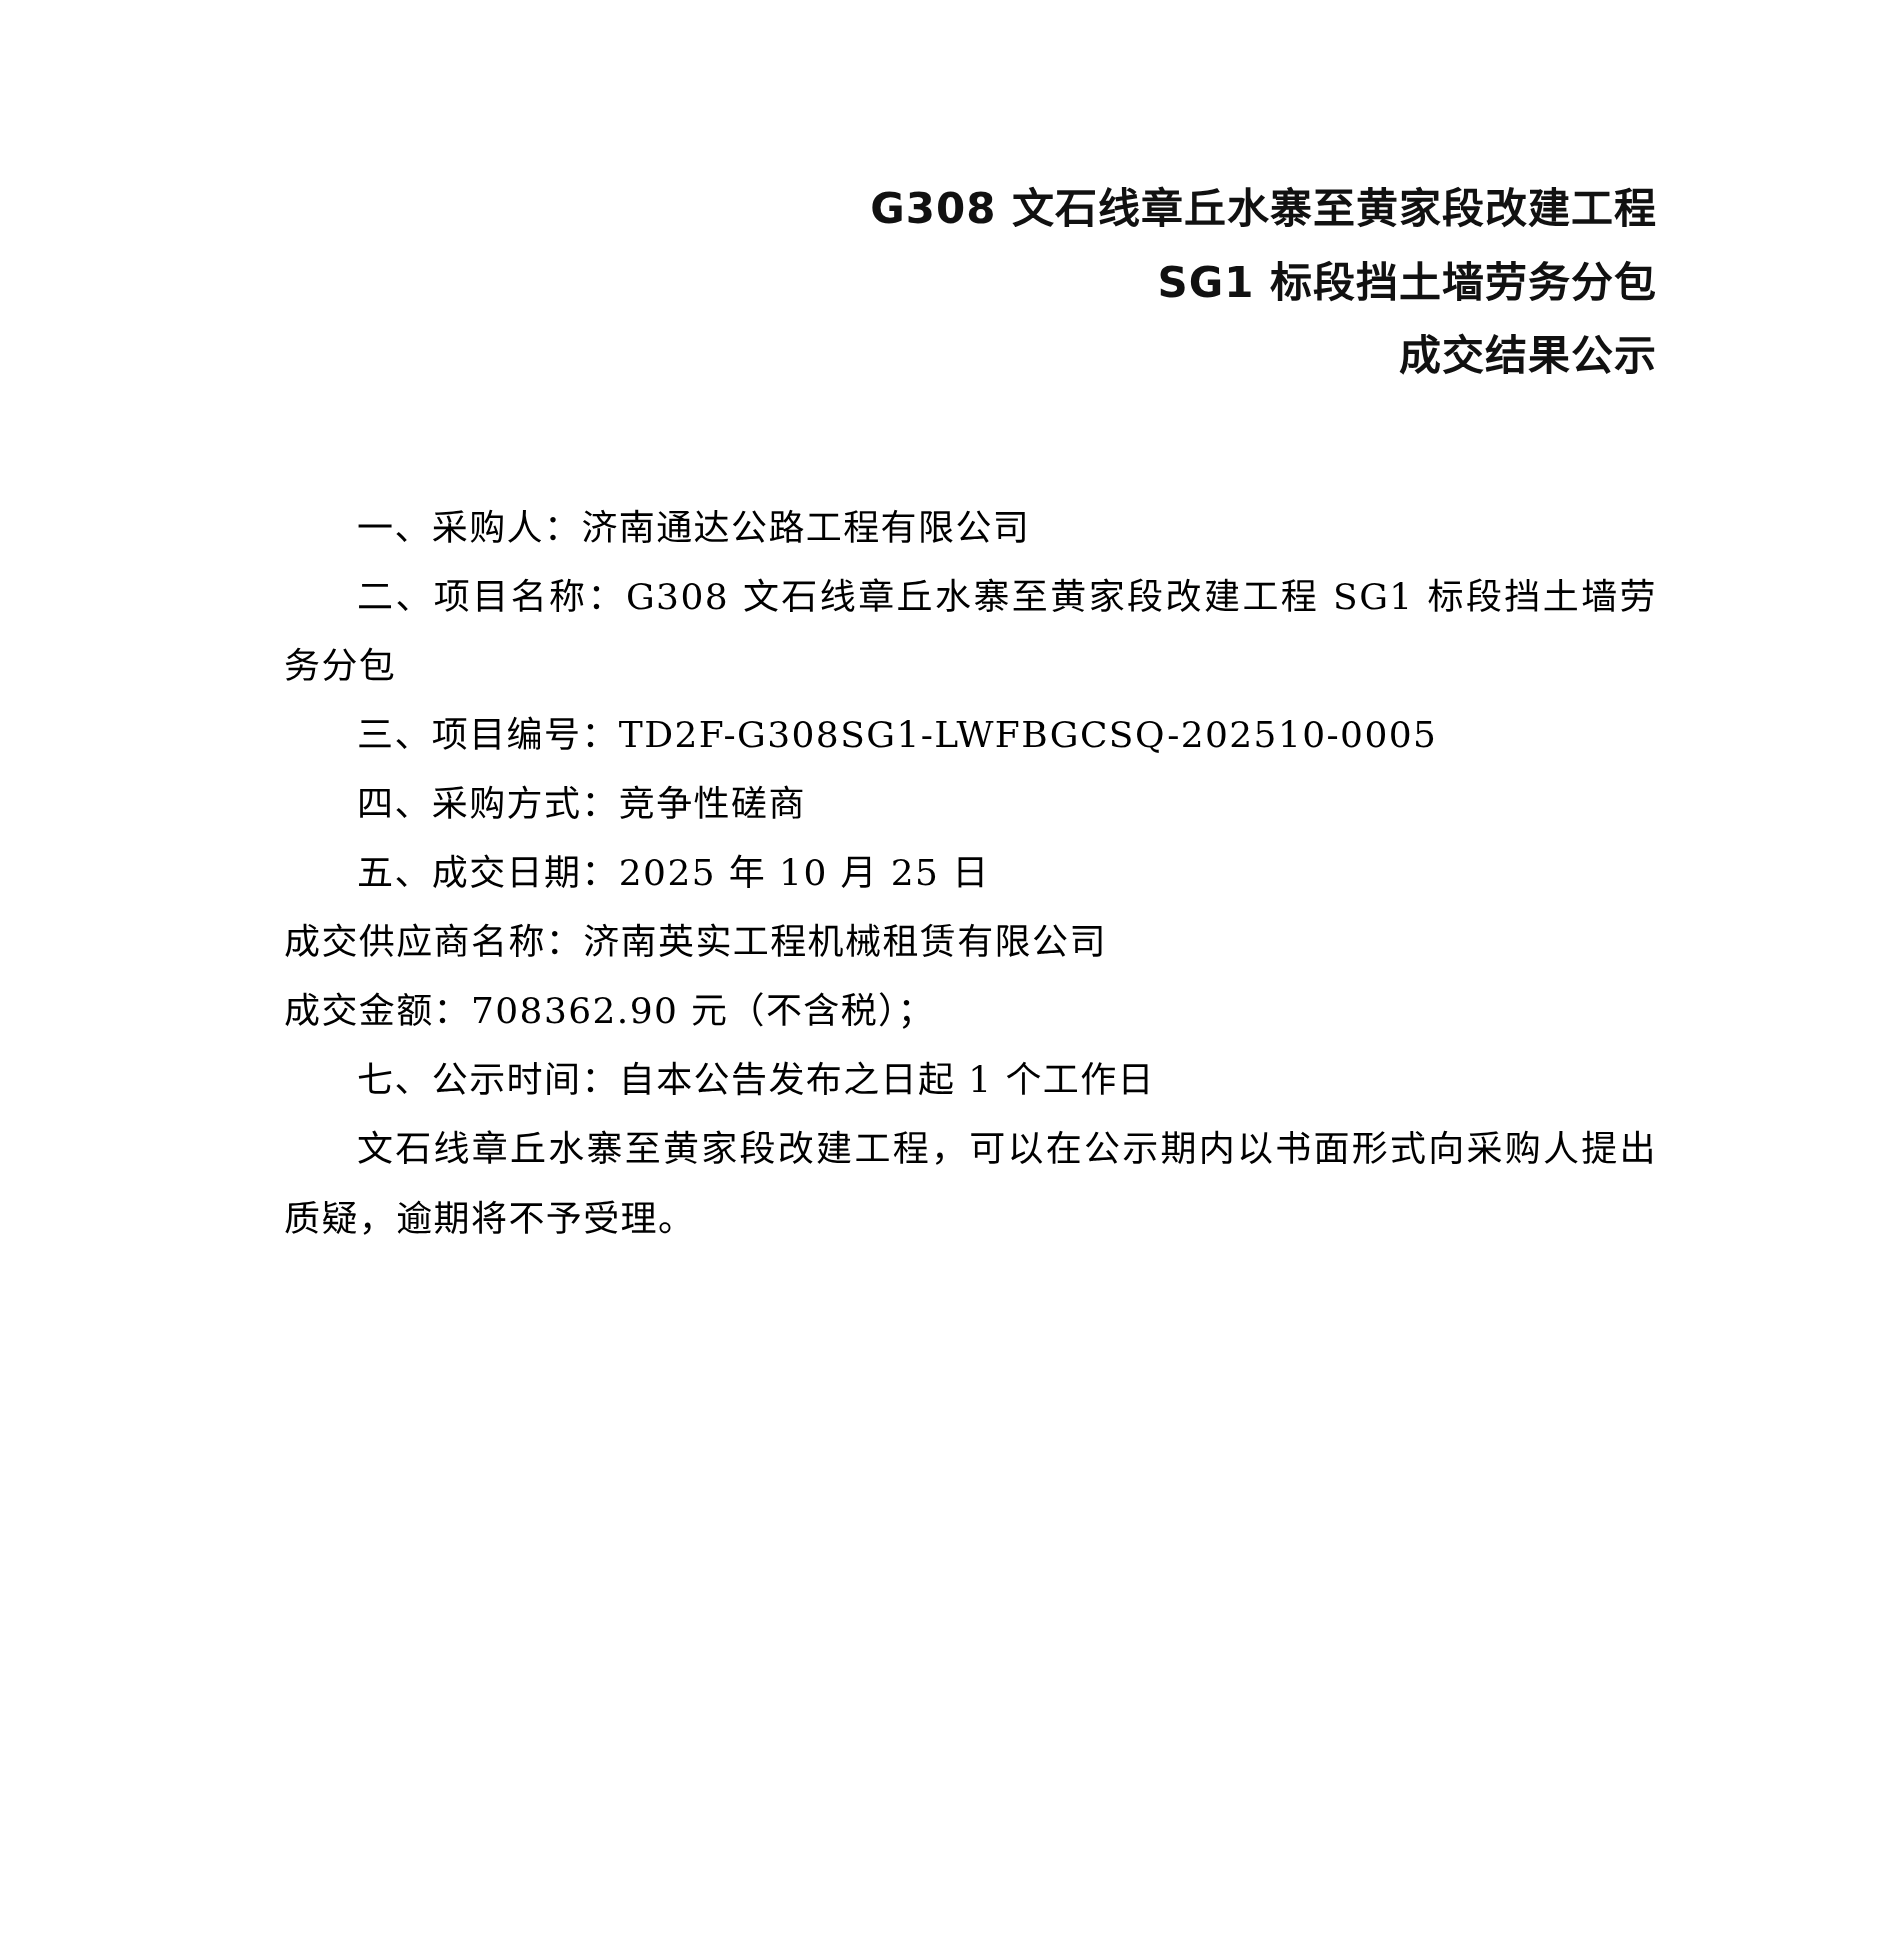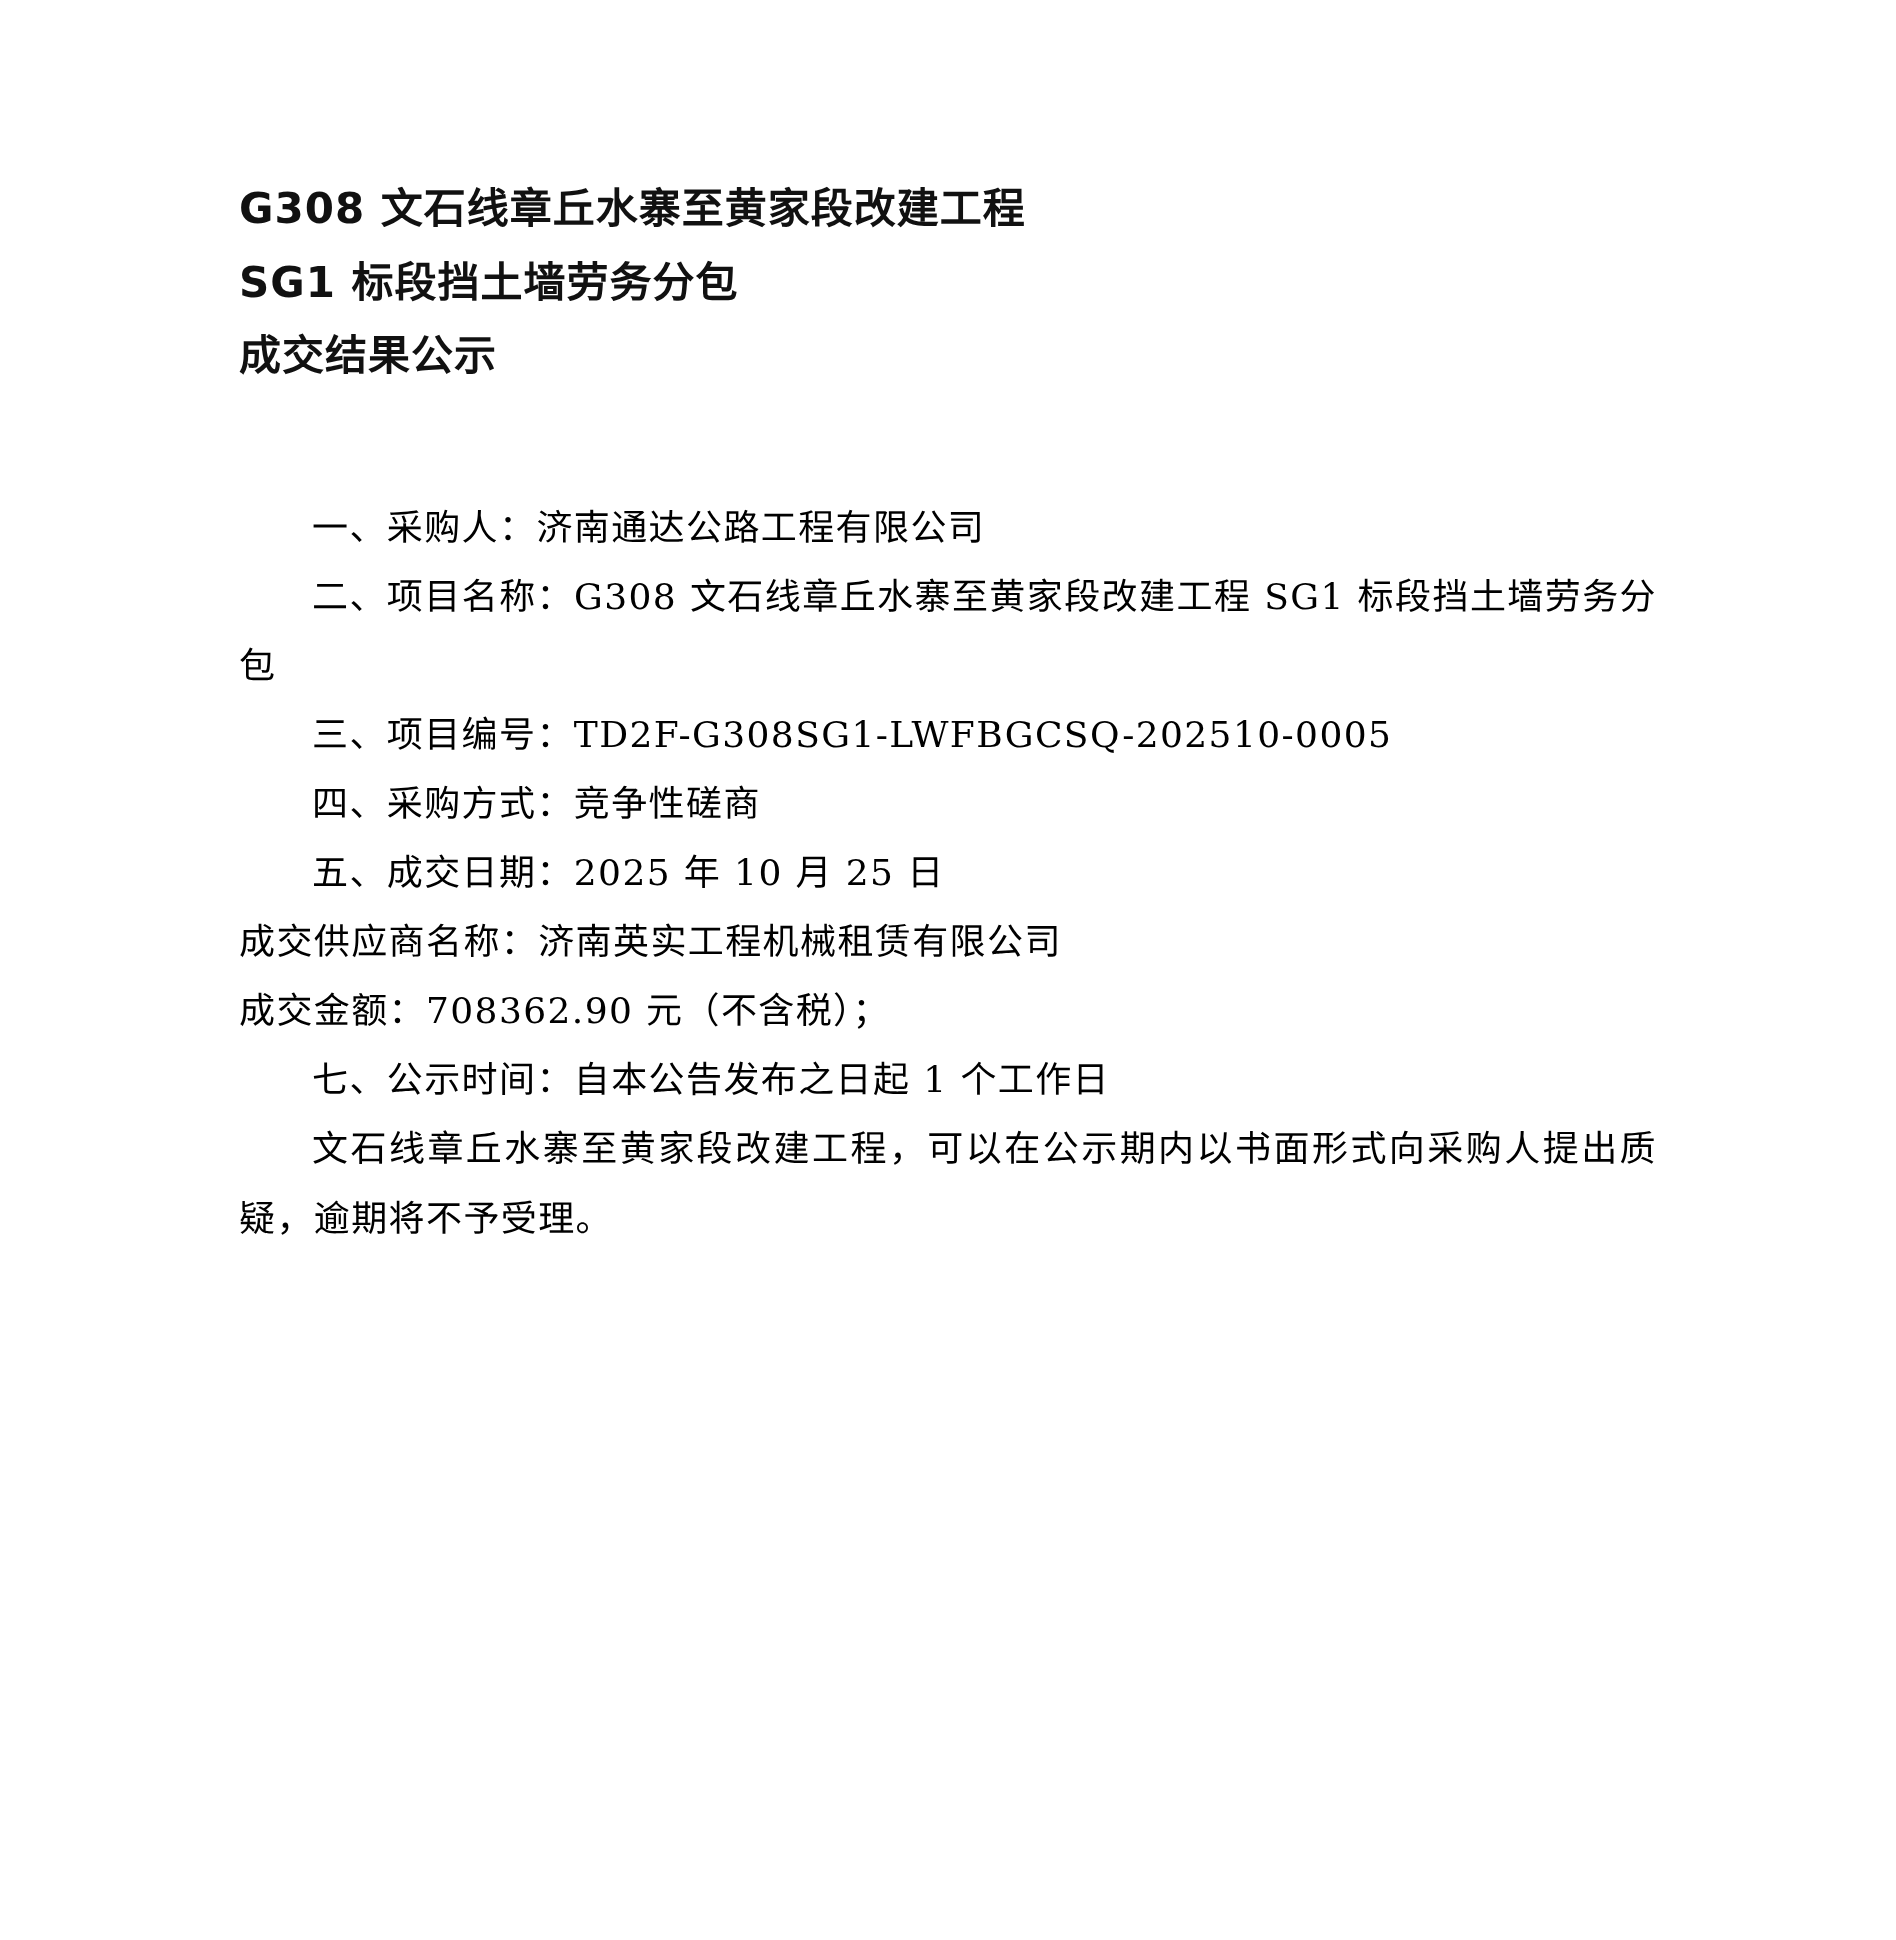--- a/index.html
+++ b/index.html
@@ -16,33 +16,34 @@
     -webkit-font-smoothing: antialiased;
   }
   .page {
     box-sizing: border-box;
     width: 1896px;
     height: 1940px;
     padding: 143px 239px 0 239px;
     position: relative;
   }
   .title-block {
-    text-align: left;
+    text-align: right;
     margin-top: 29px;
   }
   .title-line {
     font-family: "DejaVu Sans", "Liberation Sans", sans-serif;
     font-weight: bold;
     font-size: 42px;
     line-height: 1.75;
     letter-spacing: 1px;
     color: #111111;
   }
   .body-block {
     margin-top: 100px;
+    margin-left: 45px;
   }
   .para {
     font-family: "DejaVu Serif", "Liberation Serif", serif;
     font-size: 36px;
     line-height: 1.92;
     color: #000000;
     letter-spacing: 1.4px;
     text-align: justify;
   }
   .indent {

